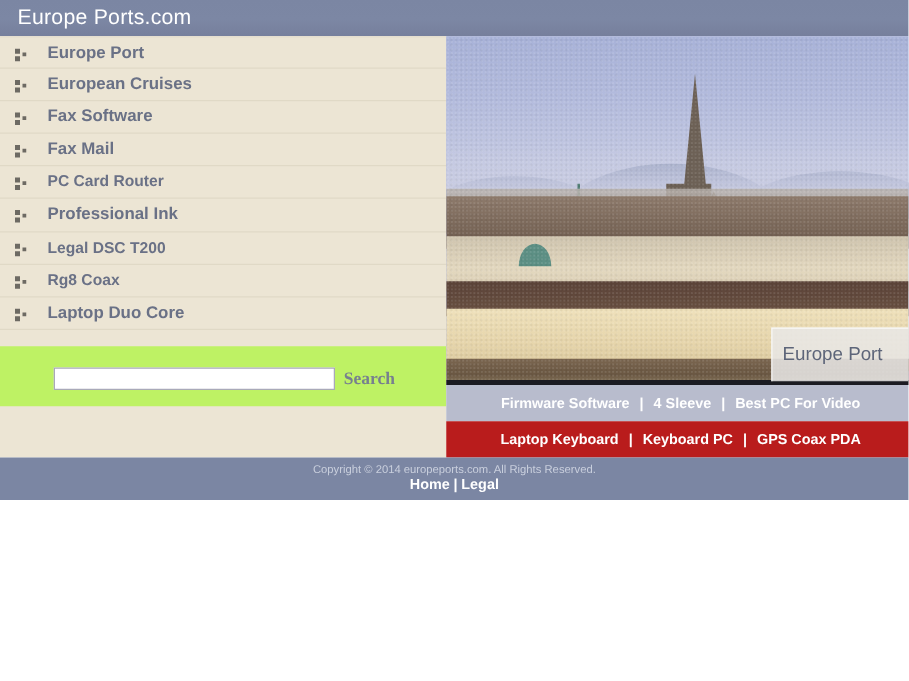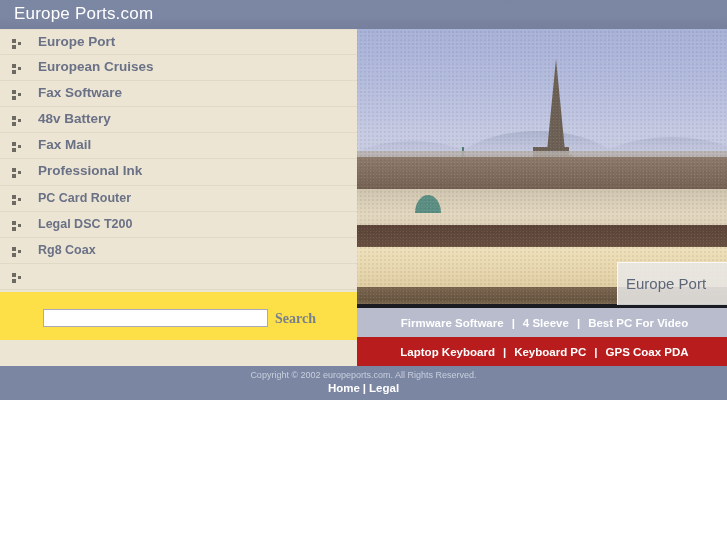--- a/index.html
+++ b/index.html
@@ -78,24 +78,24 @@
   }
   .menu-label.big {
     font-size: 13.5px;
     top: 4px;
   }
 
   
   .search-area {
     position: absolute;
     left: 0;
-    top: 292px;
+    top: 277px;
     width: 357px;
     height: 48px;
-    background: #fde047;
+    background: #bef264;
   }
   .search-input {
     position: absolute;
     left: 43px; top: 17px;
     width: 225px; height: 18px;
     box-sizing: border-box;
     border: 1px solid #a9a9b9;
     background: #ffffff;
     font-family: "Liberation Sans", sans-serif;
     font-size: 12px;
@@ -324,80 +324,73 @@
 
       <div class="menu-item">
         <span class="bullet-icon">
             <i class="b1"></i>
             <i class="b2"></i>
             <i class="b3"></i>
           </span>
         <span class="menu-label big">Fax Software</span>
       </div>
 
-      <div class="menu-item">
-        <span class="bullet-icon">
-            <i class="b1"></i>
-            <i class="b2"></i>
-            <i class="b3"></i>
-          </span>
-        <span class="menu-label big">48v Battery</span>
-      </div>
 
       <div class="menu-item">
         <span class="bullet-icon">
             <i class="b1"></i>
             <i class="b2"></i>
             <i class="b3"></i>
           </span>
         <span class="menu-label big">Fax Mail</span>
       </div>
 
       <div class="menu-item">
         <span class="bullet-icon">
             <i class="b1"></i>
             <i class="b2"></i>
             <i class="b3"></i>
           </span>
+        <span class="menu-label">PC Card Router</span>
+      </div>
+
+      <div class="menu-item">
+        <span class="bullet-icon">
+            <i class="b1"></i>
+            <i class="b2"></i>
+            <i class="b3"></i>
+          </span>
         <span class="menu-label big">Professional Ink</span>
       </div>
 
       <div class="menu-item">
         <span class="bullet-icon">
             <i class="b1"></i>
             <i class="b2"></i>
             <i class="b3"></i>
           </span>
-        <span class="menu-label">PC Card Router</span>
-      </div>
-
-      <div class="menu-item">
-        <span class="bullet-icon">
-            <i class="b1"></i>
-            <i class="b2"></i>
-            <i class="b3"></i>
-          </span>
         <span class="menu-label">Legal DSC T200</span>
       </div>
 
       <div class="menu-item">
         <span class="bullet-icon">
             <i class="b1"></i>
             <i class="b2"></i>
             <i class="b3"></i>
           </span>
         <span class="menu-label">Rg8 Coax</span>
       </div>
 
       <div class="menu-item">
         <span class="bullet-icon">
             <i class="b1"></i>
             <i class="b2"></i>
             <i class="b3"></i>
           </span>
+        <span class="menu-label big">Laptop Duo Core</span>
       </div>
 
     </div>
   </div>
 
   <div class="search-area">
     <input class="search-input" type="text" value="" placeholder="" style="">
     <span class="search-label">Search</span>
   </div>
 
@@ -452,19 +445,19 @@
     <div class="linkbar-inner">
       <a>Laptop Keyboard</a>
       <span class="sep">|</span>
       <a>Keyboard PC</a>
       <span class="sep">|</span>
       <a>GPS Coax PDA</a>
     </div>
   </div>
 
   <div class="footer">
-    <div class="copyright">Copyright © 2002 europeports.com. All Rights Reserved.</div>
+    <div class="copyright">Copyright © 2014 europeports.com. All Rights Reserved.</div>
     <div class="footer-links">
       <a>Home</a><span class="sep">|</span><a>Legal</a>
     </div>
   </div>
 
 </div>
 
 </body></html>

